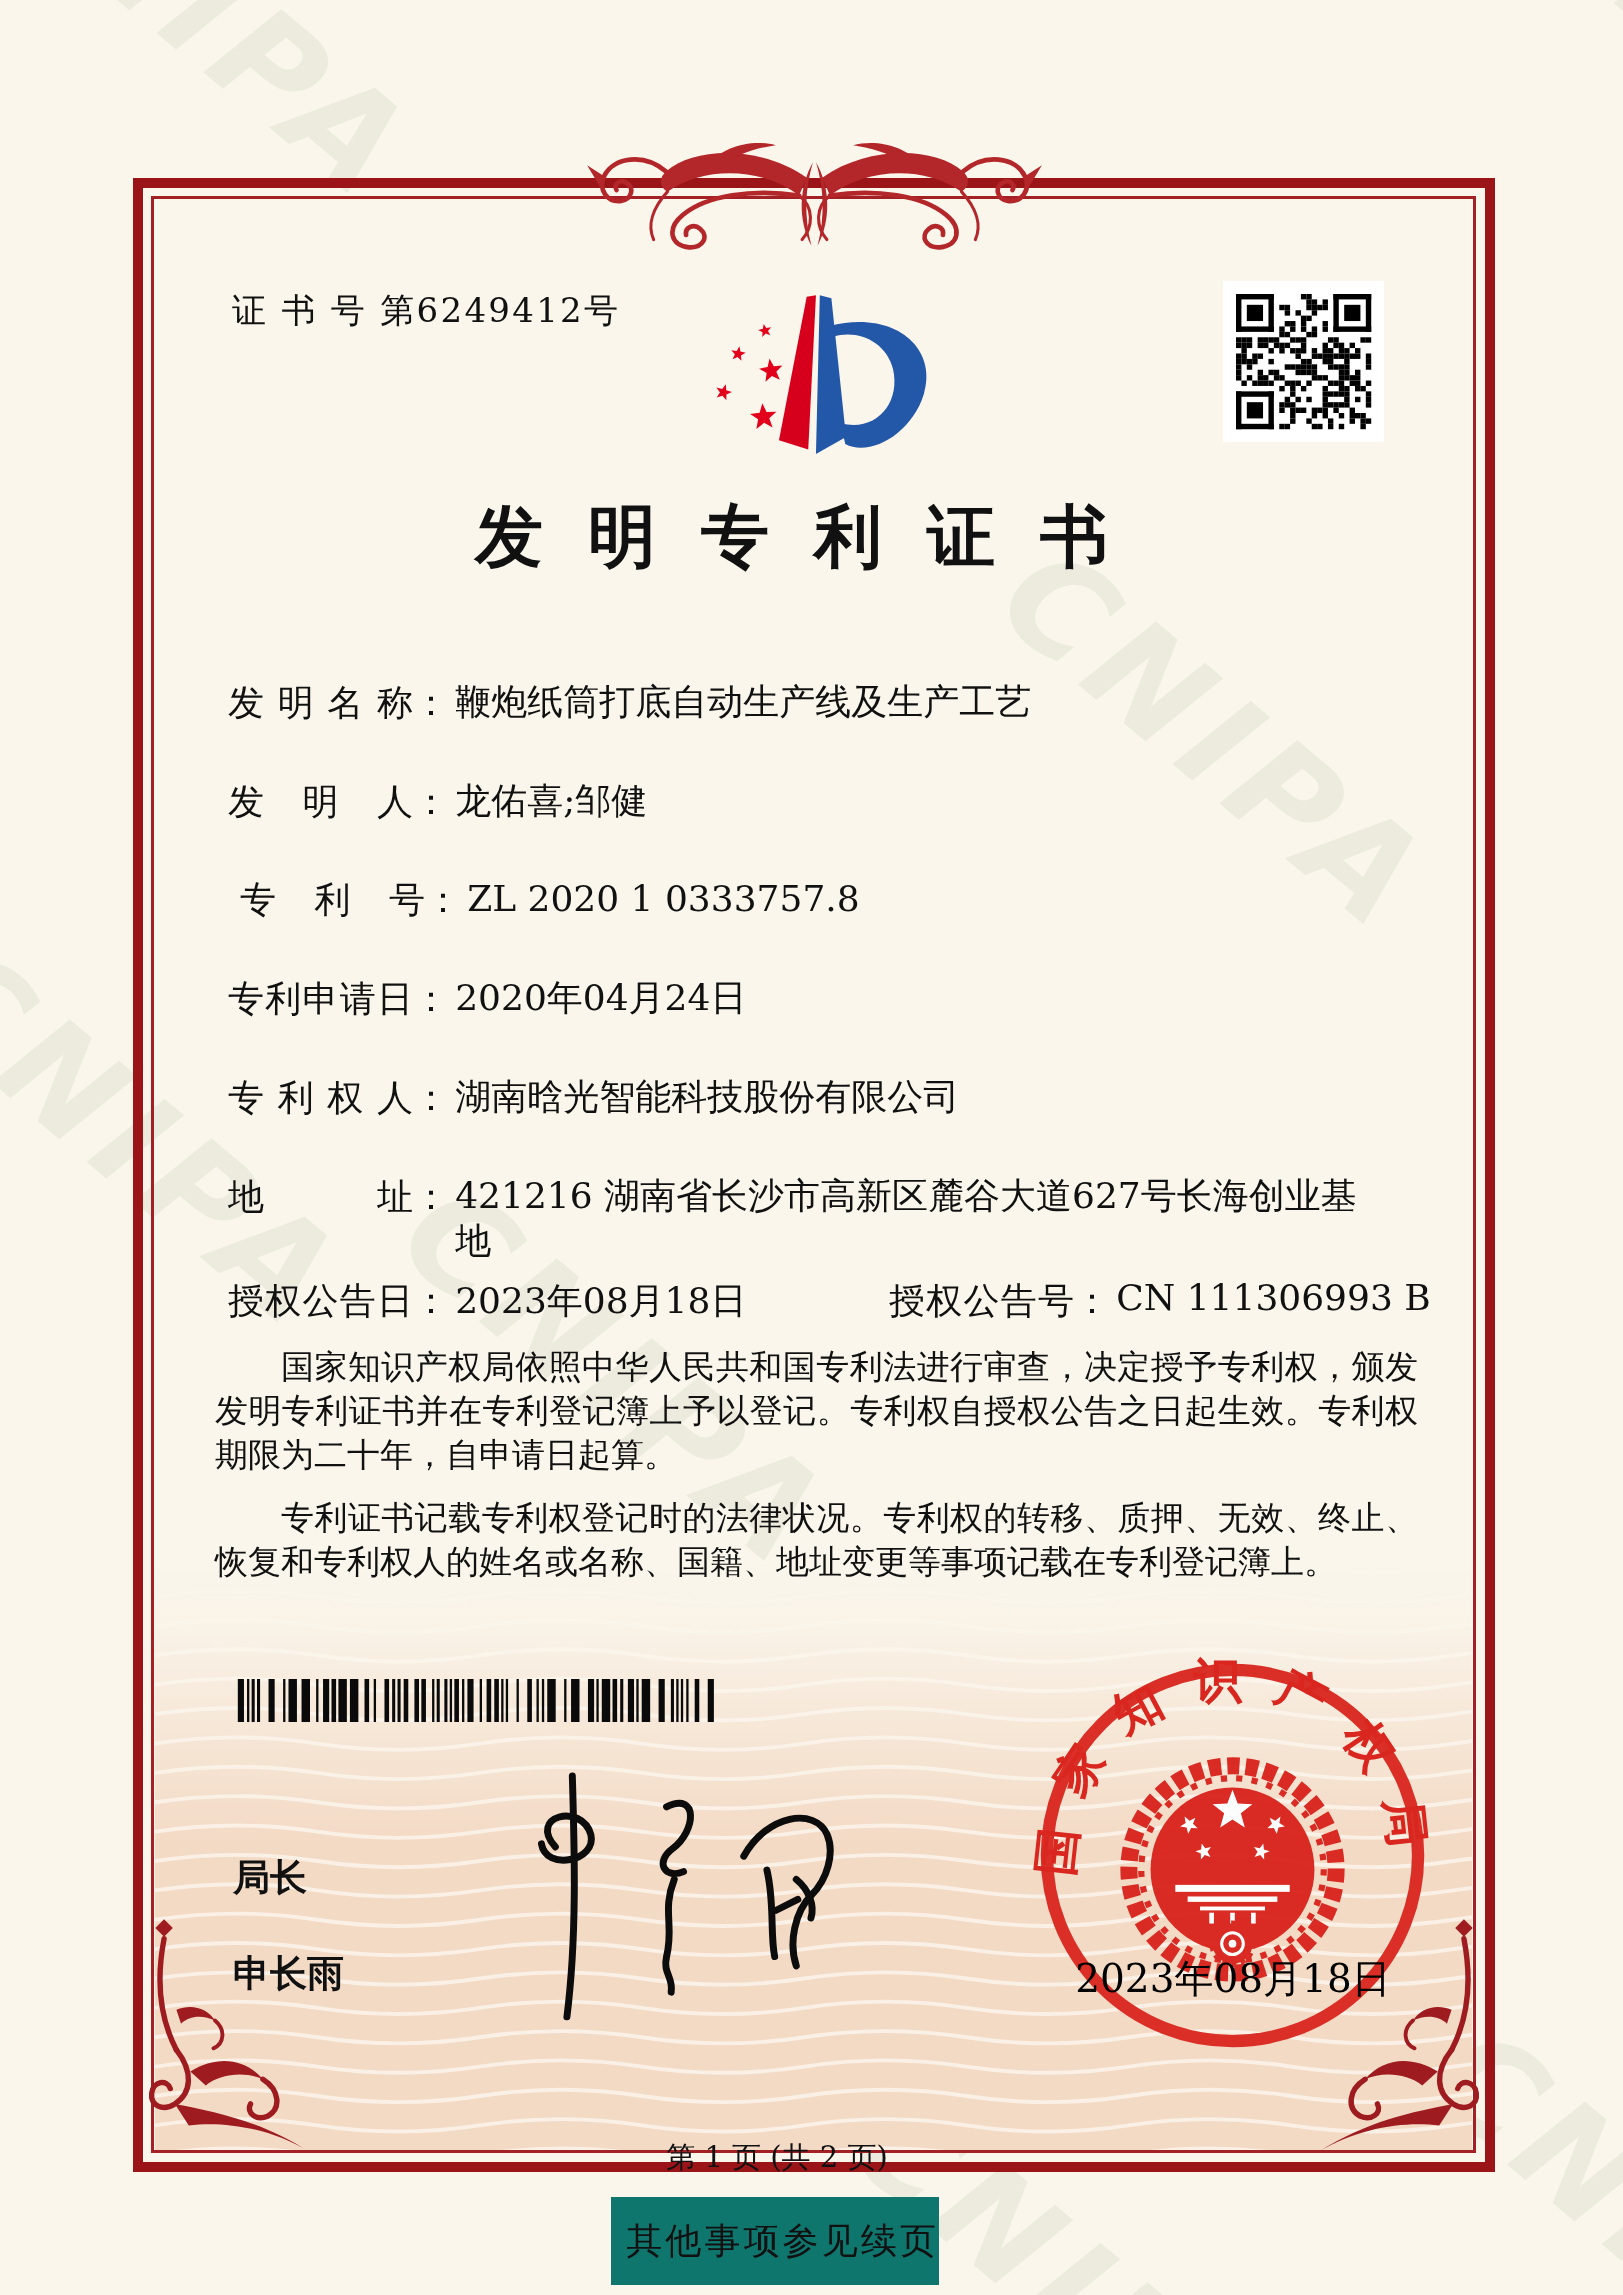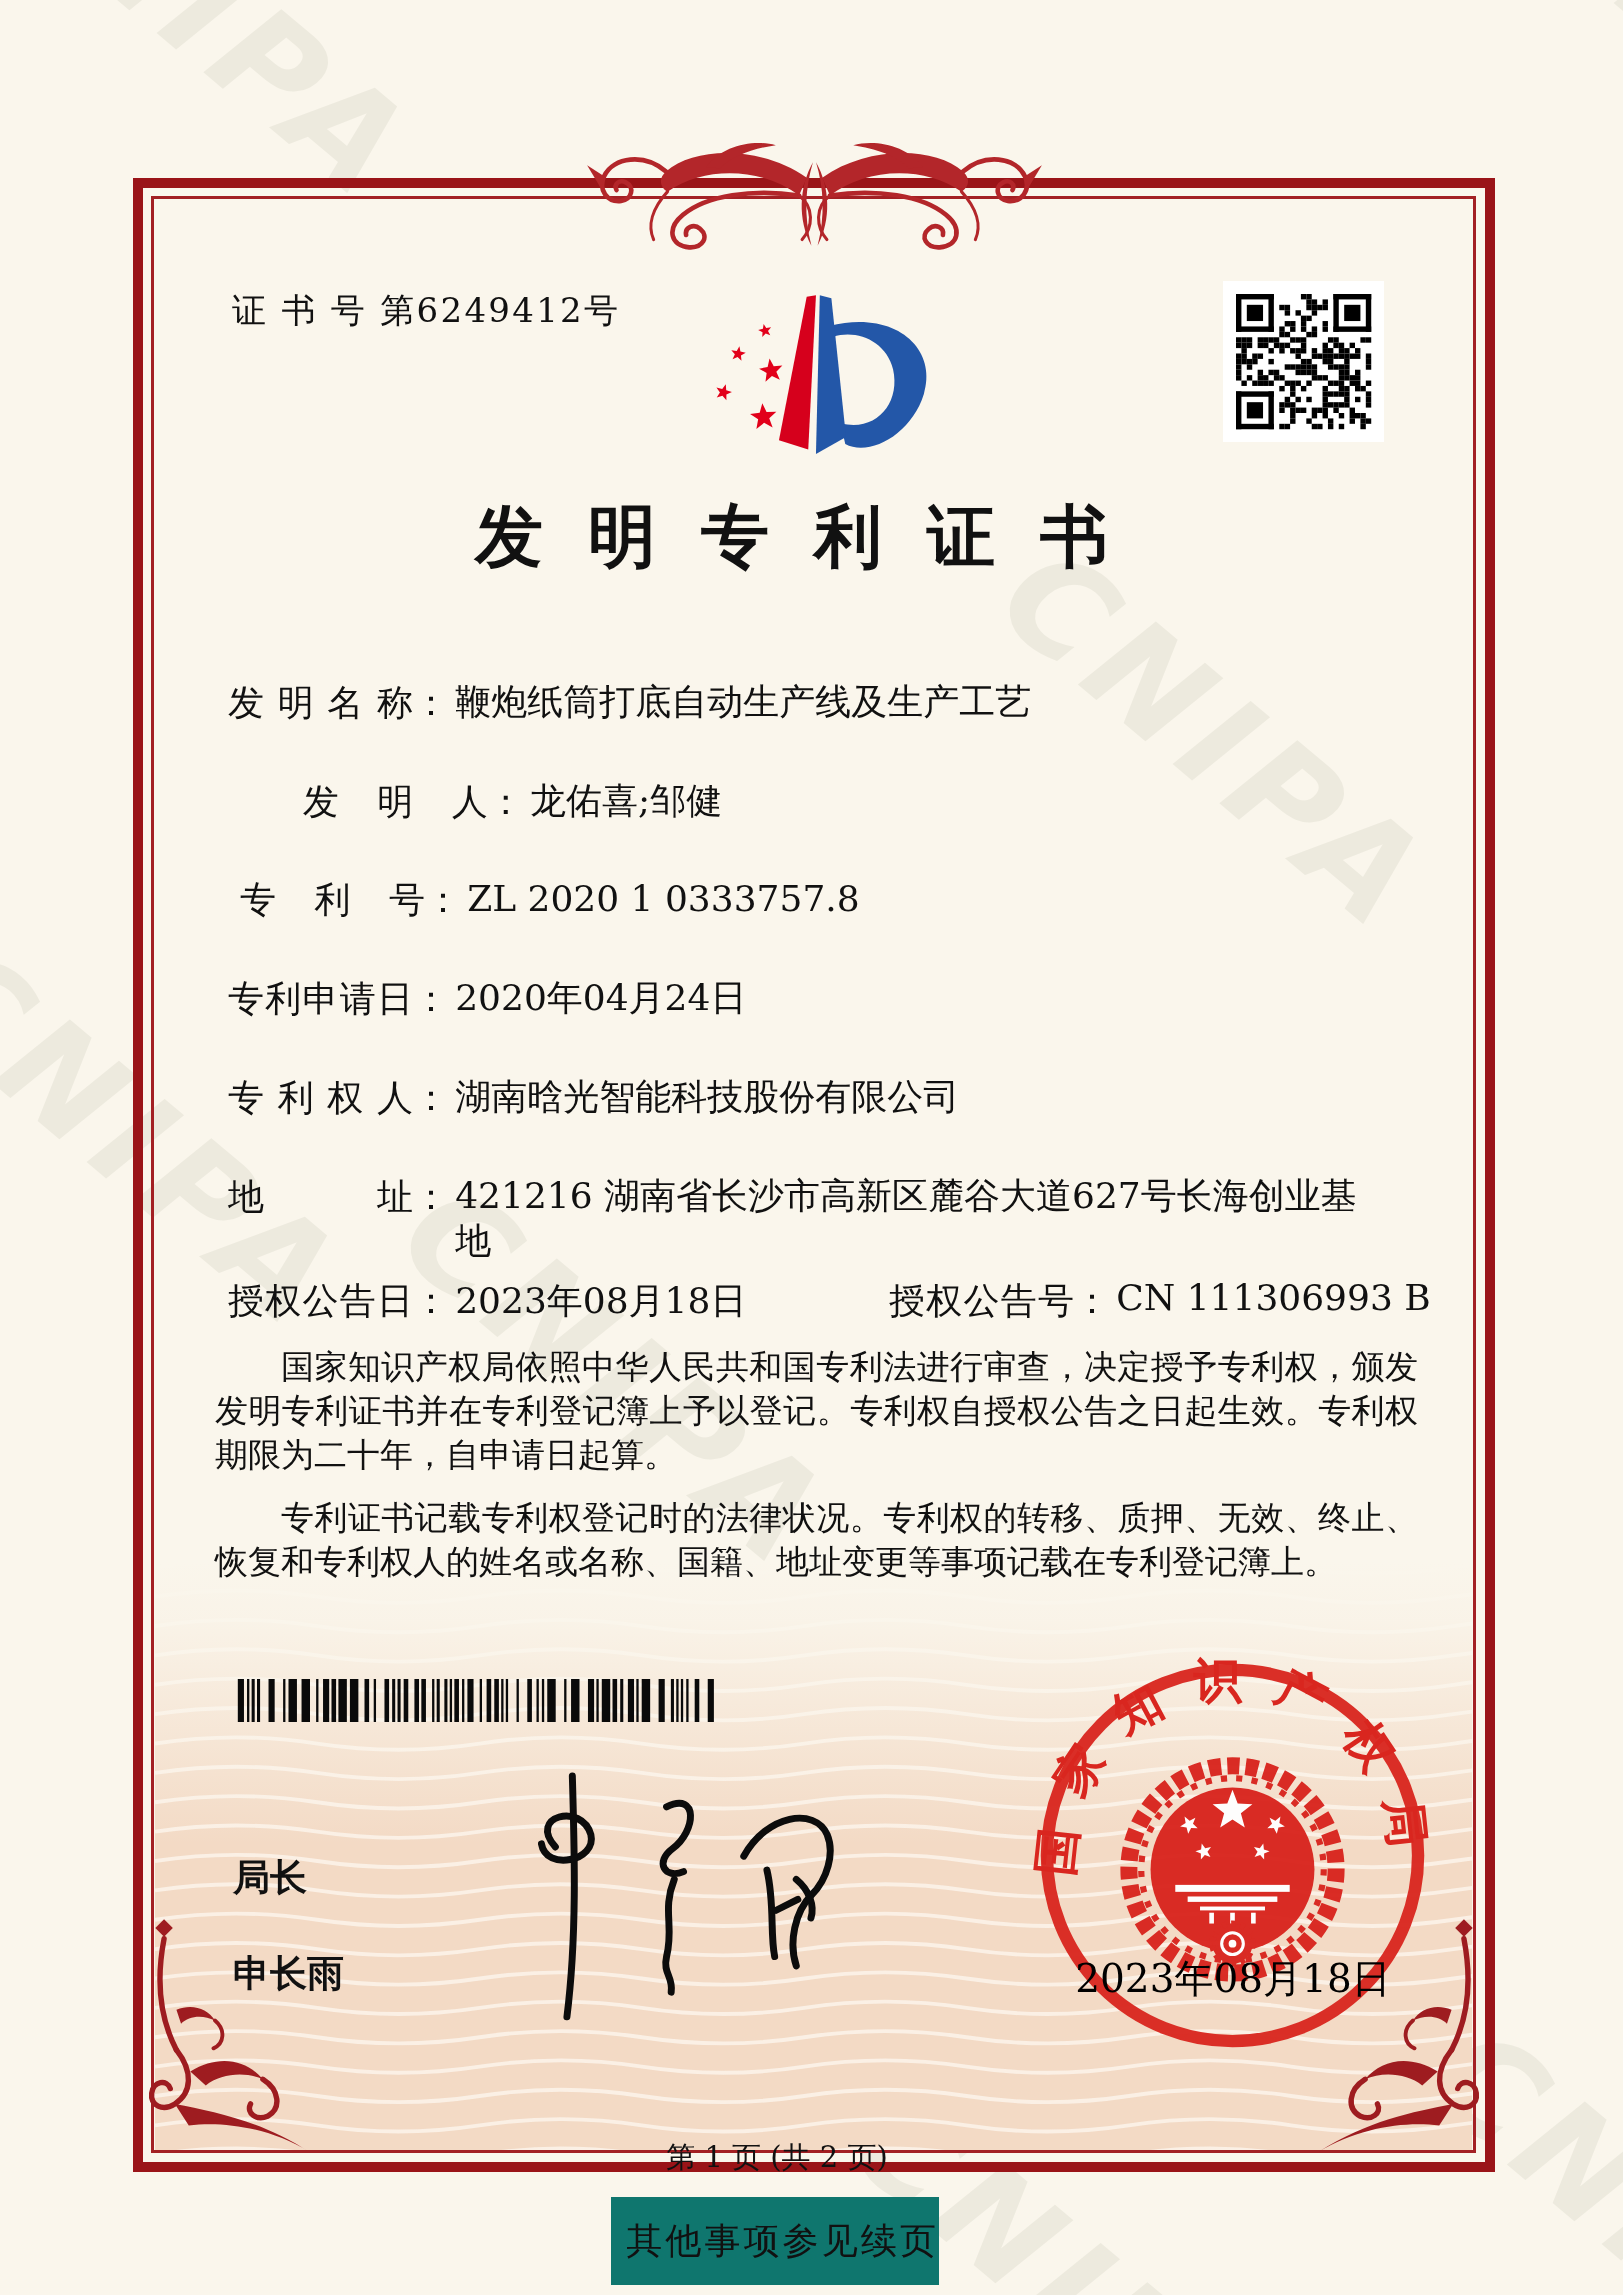--- a/index.html
+++ b/index.html
@@ -364,21 +364,21 @@
       </svg>
   </div>
 
   <div class="title">发明专利证书</div>
 
   <div class="field-row" style="top:679px;">
     <span class="flabel">发明名称</span>
       <span class="fcolon">：</span>
       <span class="fvalue">鞭炮纸筒打底自动生产线及生产工艺</span>
   </div>
-  <div class="field-row" style="top:778px;justify-content:flex-end;">
+  <div class="field-row" style="top:778px;">
     <span class="flabel">发明人</span>
       <span class="fcolon">：</span>
       <span class="fvalue">龙佑喜;邹健</span>
   </div>
   <div class="field-row" style="top:876px;margin-left:12px;">
     <span class="flabel">专利号</span>
       <span class="fcolon">：</span>
       <span class="fvalue">ZL 2020 1 0333757.8</span>
   </div>
   <div class="field-row" style="top:975px;">

